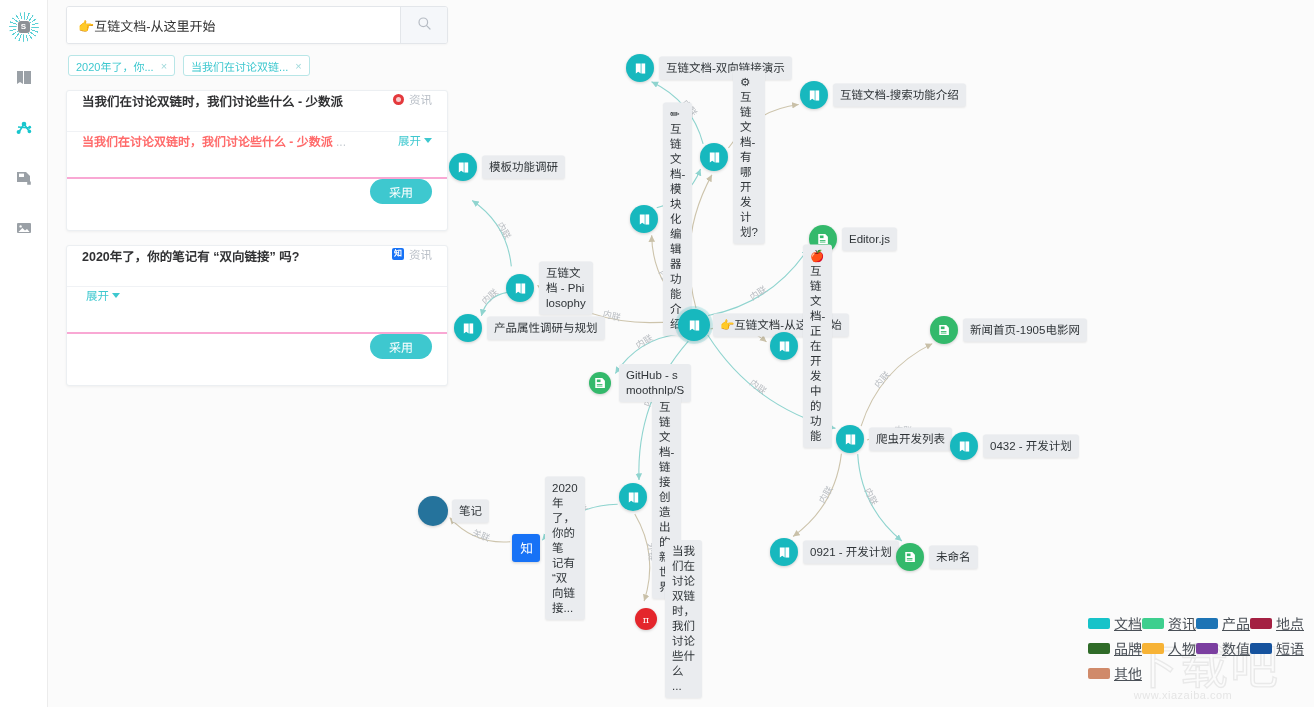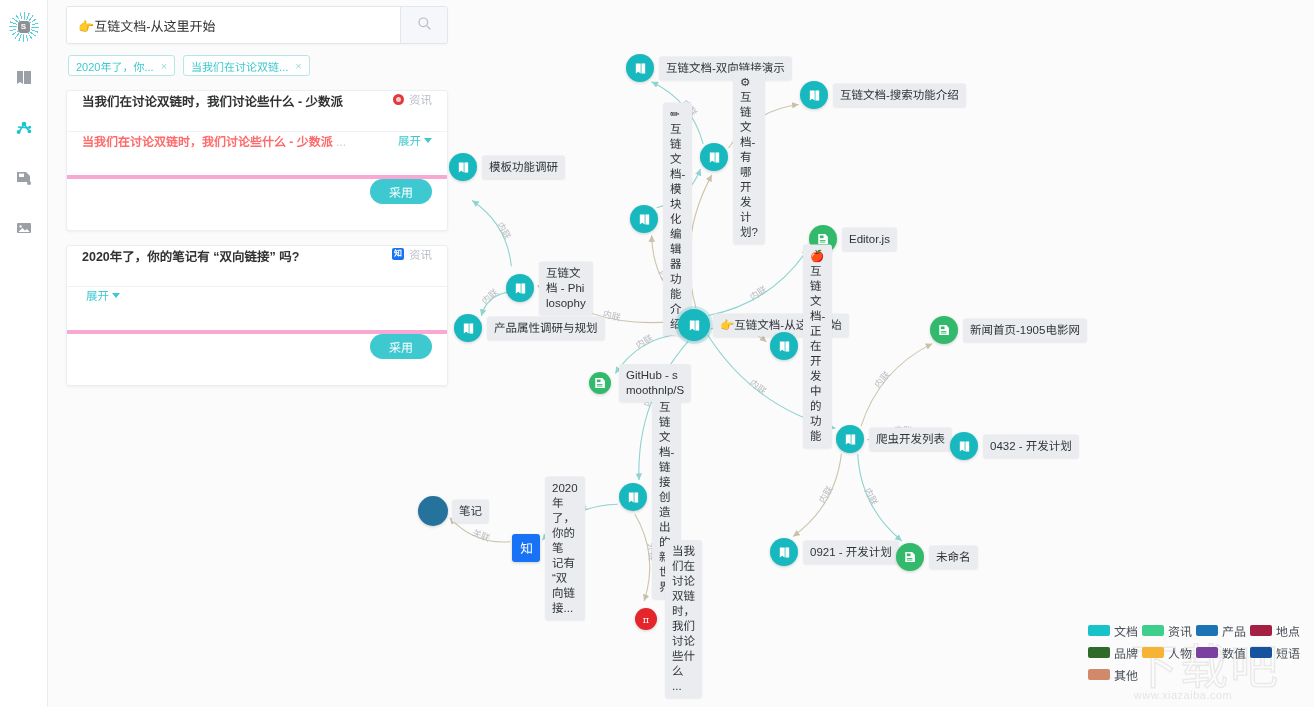--- a/index.html
+++ b/index.html
@@ -137,21 +137,21 @@
     width:5px;height:5px;border-radius:50%;background:#fff;opacity:.75;
   }
   .src-sq {
     width: 12px; height: 12px; border-radius: 2px;
     background: #1772f6;
     color: #fff; font-size: 8px; line-height: 12px;
     text-align: center; font-weight: bold;
   }
   .src-label { font-size: 11.5px; color: #b9bfc7; }
 
-  .card-excerpt-row { border-bottom: 4px solid #f9a8d4; height: 47px; }
+  .card-excerpt-row { border-bottom: 2px solid #f9a8d4; height: 47px; }
   .excerpt {
     font-size: 12px; color: #ff6b6b;
     font-weight: 600;
     white-space: nowrap; overflow: hidden; text-overflow: ellipsis;
     flex: 1;
   }
   .excerpt .ell { color: #c7ccd2; font-weight: normal; }
   .expand {
     color: #3ec8cf; font-size: 11.5px; margin-left: 4px;
     flex: 0 0 auto; cursor: pointer;
@@ -221,21 +221,21 @@
   .legend {
     position: absolute;
     right: 10px; bottom: 24px;
     width: 216px;
     display: flex; flex-wrap: wrap;
     gap: 5px 6px;
     z-index: 20;
   }
   .legend-item { display: flex; align-items: center; gap: 4px; width: 48px; }
   .legend-swatch { width: 22px; height: 11px; border-radius: 2px; flex: 0 0 22px; }
-  .legend-text { font-size: 12px; color: #4a5057; white-space: nowrap; }
+  .legend-text { font-size: 14px; color: #4a5057; white-space: nowrap; text-decoration: underline; }
 
   
   .watermark {
     position: absolute;
     right: 34px; bottom: 6px;
     z-index: 15;
     pointer-events: none;
     opacity: .5;
     text-align: center;
   }

